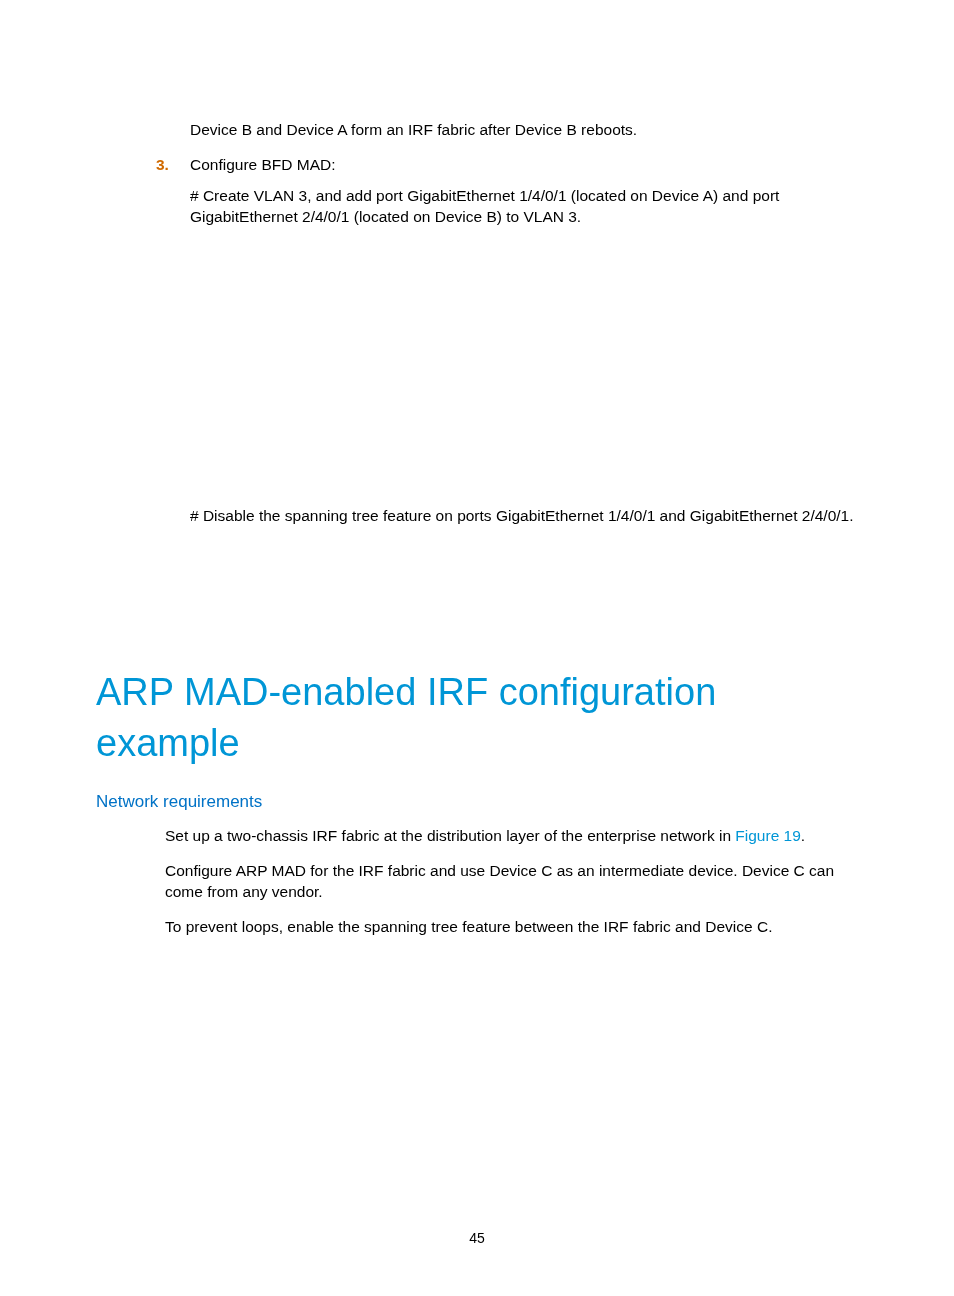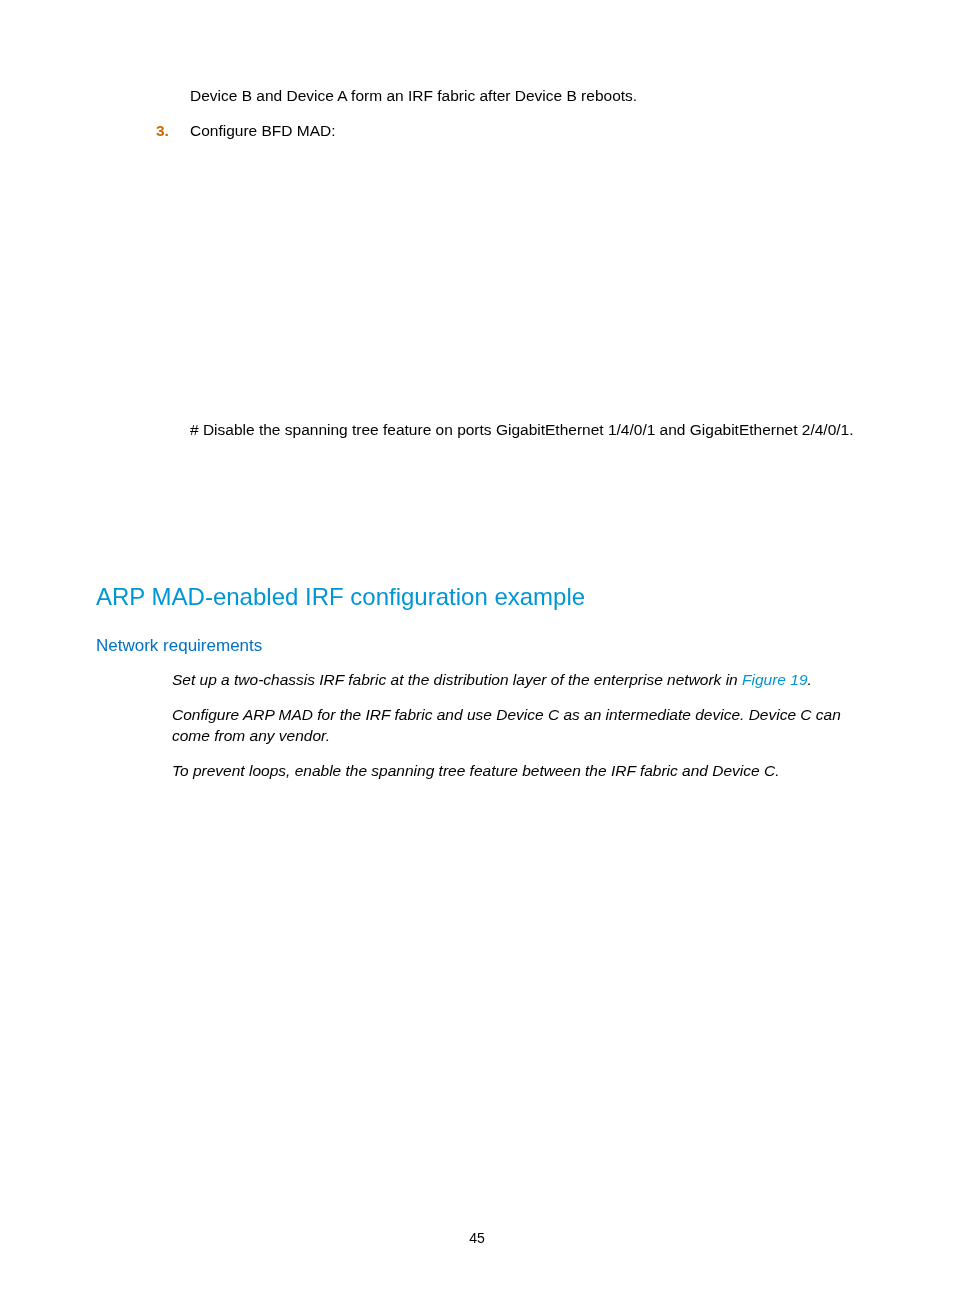--- a/index.html
+++ b/index.html
@@ -8,21 +8,21 @@
     padding: 0;
     background: #fff;
     font-family: Arial, Helvetica, sans-serif;
     color: #000;
   }
   .page {
     width: 954px;
     height: 1296px;
     position: relative;
     box-sizing: border-box;
-    padding: 86px 96px 0 96px;
+    padding: 120px 96px 0 96px;
     font-size: 15.5px;
     line-height: 1.35;
   }
   .indent-block {
     margin-left: 94px;
   }
   .ol-row {
     display: flex;
     margin-top: 14px;
   }
@@ -40,34 +40,34 @@
   .para {
     margin: 0 0 10px 0;
   }
   .gap-medium { height: 150px; }
   .gap-small  { height: 118px; }
   .gap-tiny   { height: 130px; }
   h1.section {
     font-family: Arial, Helvetica, sans-serif;
     font-weight: 400;
     color: #0096d6;
-    font-size: 24px;
+    font-size: 38px;
     margin: 0 0 22px 0;
   }
   h2.subsection {
     font-family: Arial, Helvetica, sans-serif;
     font-weight: normal;
     color: #0072c6;
     font-size: 17px;
     margin: 0 0 12px 0;
   }
   .body-indent {
     margin-left: 60px;
   }
-  .body-indent p { margin: 0 0 14px 16px; font-style: italic; }
+  .body-indent p { margin: 0 0 14px 9px; }
   a.figref {
     color: #0096d6;
     text-decoration: none;
   }
   .page-number {
     position: absolute;
     bottom: 48px;
     left: 0; right: 0;
     text-align: center;
     font-size: 14px;
@@ -79,20 +79,21 @@
 <div class="page">
 
   <div class="indent-block">
     <p class="para">Device B and Device A form an IRF fabric after Device B reboots.</p>
   </div>
 
   <div class="ol-row">
     <div class="ol-num">3.</div>
     <div class="ol-body">
       <p class="para">Configure BFD MAD:</p>
+      <p class="para"># Create VLAN 3, and add port GigabitEthernet 1/4/0/1 (located on Device A) and port GigabitEthernet 2/4/0/1 (located on Device B) to VLAN 3.</p>
       <div class="gap-medium"></div>
       <div class="gap-small"></div>
       <p class="para"># Disable the spanning tree feature on ports GigabitEthernet 1/4/0/1 and GigabitEthernet 2/4/0/1.</p>
       <div class="gap-tiny"></div>
     </div>
   </div>
 
   <h1 class="section">ARP MAD-enabled IRF configuration example</h1>
 
   <h2 class="subsection">Network requirements</h2>

